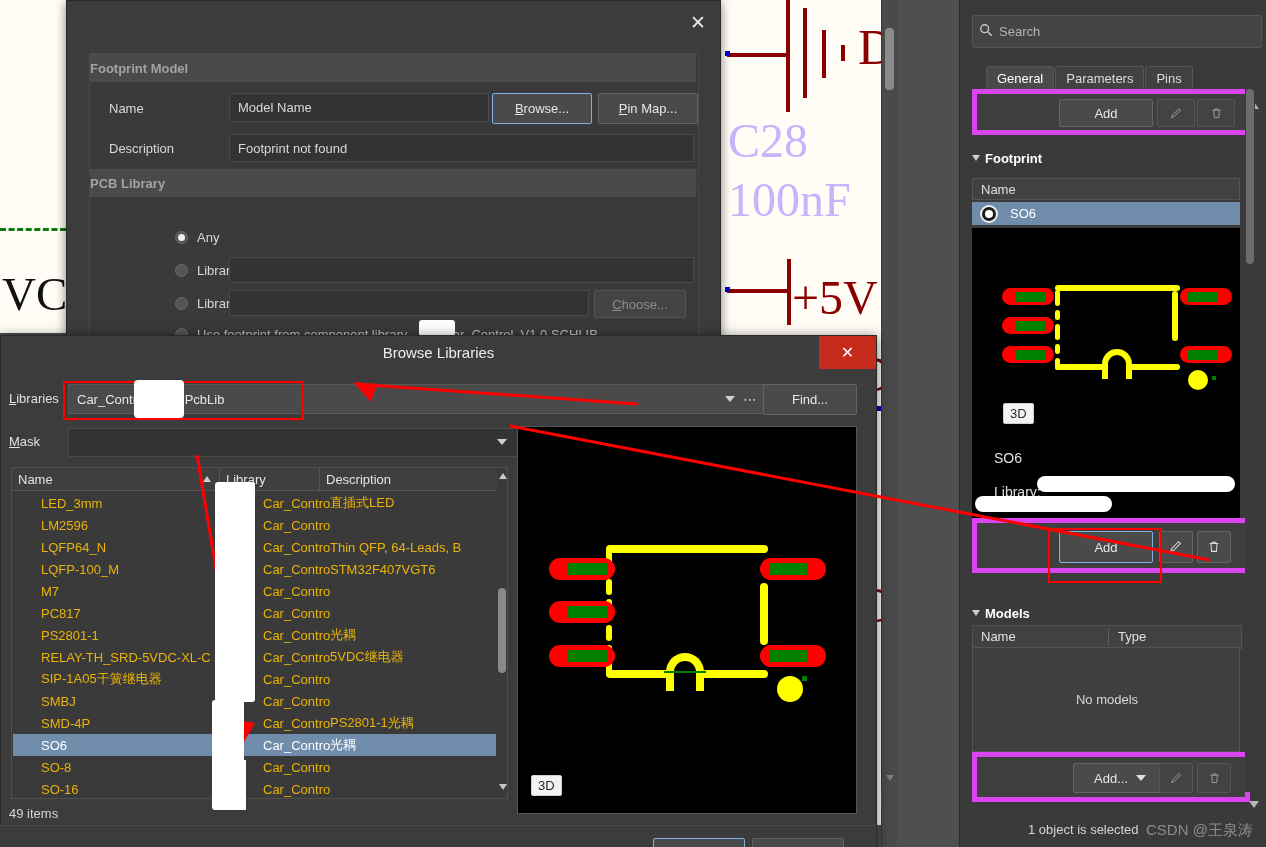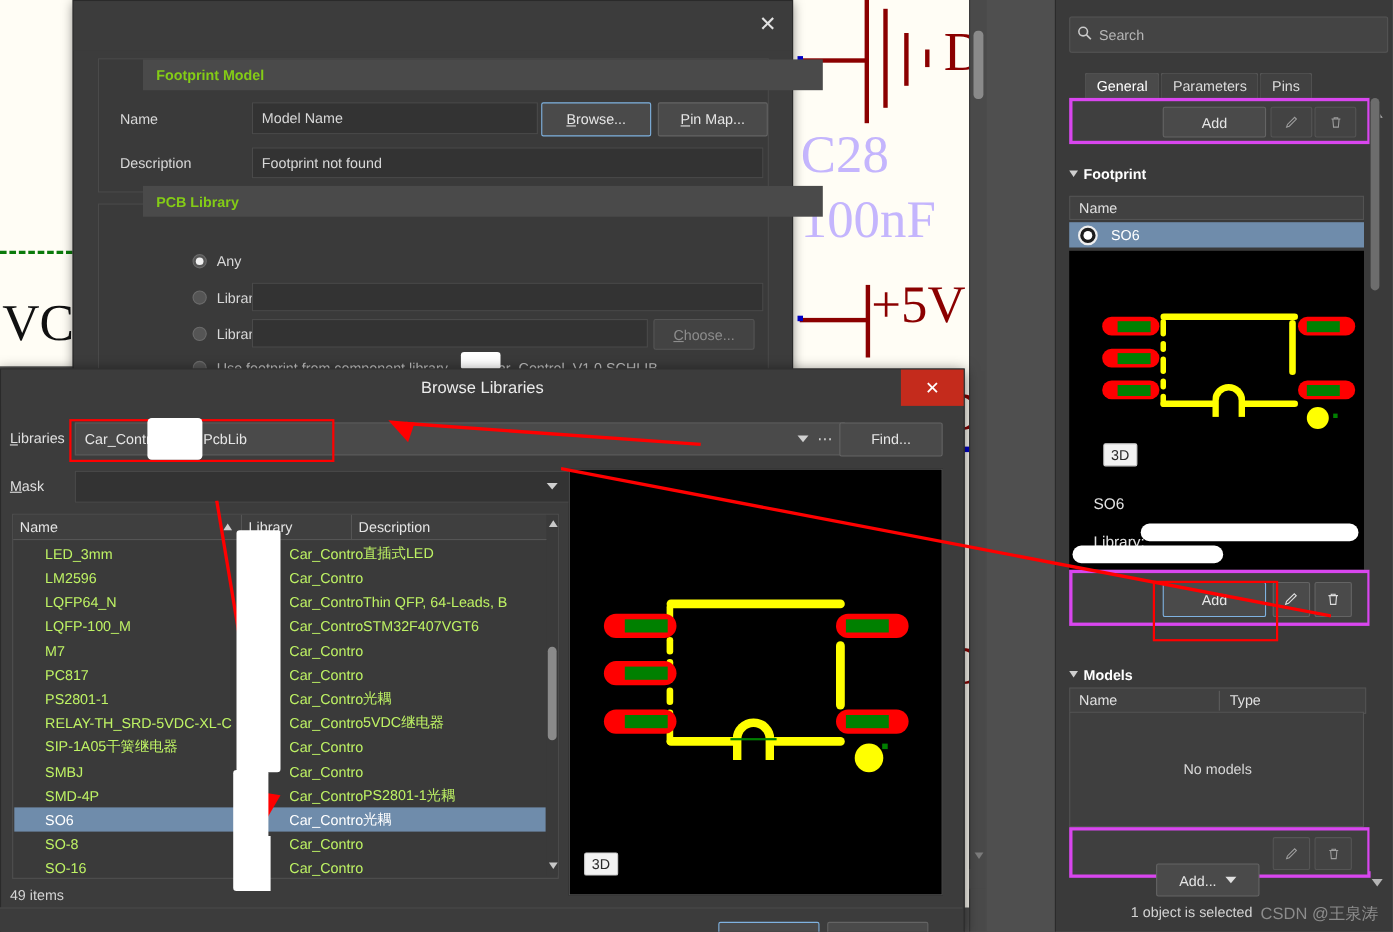--- a/index.html
+++ b/index.html
@@ -31,21 +31,21 @@
   #right-panel{right:0;top:0;width:306px;height:847px;background:#3a3a3a;border-left:1px solid #2b2b2b;}
 
   .search-box{position:absolute;left:972px;top:15px;width:288px;height:31px;background:#444;border:1px solid #555;border-radius:2px;display:flex;align-items:center;}
   .search-box .mag{width:26px;text-align:center;color:#bdbdbd;font-size:13px;}
   .search-box .ph{color:#b5b5b5;font-size:13px;}
 
   .tabs{position:absolute;left:986px;top:66px;display:flex;align-items:flex-end;}
   .tab{padding:4px 10px 4px 10px;font-size:13px;color:#dcdcdc;background:#414141;border:1px solid #555;border-bottom:none;border-radius:3px 3px 0 0;margin-right:1px;}
   .tab.active{background:#4a4a4a;color:#fff;}
 
-  .strip{position:absolute;background:#3f3f3f;border:3px solid #d946ef;text-align:right;}
+  .strip{position:absolute;background:#3f3f3f;border:5px solid #d946ef;text-align:right;}
   .btn{display:inline-flex;align-items:center;justify-content:center;background:#4a4a4a;border:1px solid #646464;border-radius:2px;color:#e6e6e6;font-size:13px;}
   .btn.focus{border:1px solid #7fb2e0;}
   .btn.dis{color:#8d8d8d;border-color:#555;background:#434343;}
 
   .sect-title{position:absolute;font-weight:bold;font-size:13px;color:#ffffff;}
   .tri{display:inline-block;width:0;height:0;border-left:4px solid transparent;border-right:4px solid transparent;border-top:6px solid #cfcfcf;vertical-align:2px;margin-right:5px;}
 
   .grid-head{position:absolute;background:#414141;border:1px solid #535353;color:#e0e0e0;font-size:13px;}
   .row-sel{position:absolute;background:#6f8cab;color:#ffffff;font-size:13px;display:flex;align-items:center;}
   .radio-dot{width:14px;height:14px;border-radius:50%;background:#1c1c1c;border:2px solid #efefef;display:inline-block;position:relative;}
@@ -53,38 +53,38 @@
 
   .preview{position:absolute;background:#000;}
   .badge3d{position:absolute;background:#f2f2f2;color:#2b2b2b;font-size:13px;border:1px solid #cfcfcf;padding:2px 6px;border-radius:2px;}
 
   
   #pcb-dialog{left:66px;top:0;width:653px;height:339px;background:#3c3c3c;border:1px solid #2a2a2a;box-shadow:0 2px 10px rgba(0,0,0,.5);}
   #pcb-title{position:absolute;left:0;top:0;width:653px;height:45px;background:#3c3c3c;}
   #pcb-title .txt{position:absolute;left:0;top:13px;width:653px;text-align:center;font-size:16px;color:#e8e8e8;}
   #pcb-title .x{position:absolute;right:14px;top:10px;font-size:19px;color:#e3e3e3;cursor:default;}
   .group{position:absolute;background:#3a3a3a;border:1px solid #4a4a4a;}
-  .group-hdr{position:absolute;background:#4a4a4a;color:#84cc16;font-weight:bold;font-size:13px;display:flex;align-items:center;padding-left:12px;margin-left:40px;}
+  .group-hdr{position:absolute;background:#4a4a4a;color:#a3a3a3;font-weight:bold;font-size:13px;display:flex;align-items:center;}
   .lbl{position:absolute;font-size:13px;color:#d8d8d8;}
   .field{position:absolute;background:#333;border:1px solid #4a4a4a;color:#d8d8d8;font-size:13px;display:flex;align-items:center;padding-left:8px;}
   .radio{width:11px;height:11px;border-radius:50%;background:#555;border:1px solid #6b6b6b;display:inline-block;position:relative;}
   .radio.on::after{content:"";position:absolute;left:2px;top:2px;width:7px;height:7px;border-radius:50%;background:#f0f0f0;}
   .u{text-decoration:underline;}
 
   
   #browse{left:0;top:335px;width:875px;height:512px;background:#3c3c3c;border:1px solid #2a2a2a;box-shadow:0 2px 12px rgba(0,0,0,.55);}
   #browse-title{position:absolute;left:0;top:0;width:875px;height:33px;background:#3c3c3c;}
   #browse-title .txt{position:absolute;left:0;top:8px;width:875px;text-align:center;font-size:15px;color:#ececec;}
   #browse-close{position:absolute;right:0;top:0;width:57px;height:33px;background:#c42b1c;color:#fff;display:flex;align-items:center;justify-content:center;font-size:16px;}
   .combo{position:absolute;background:#4a4a4a;border:1px solid #5a5a5a;display:flex;align-items:center;color:#e6e6e6;font-size:13px;padding-left:8px;}
   .combo.dark{background:#333;border-color:#4a4a4a;}
 
   #list-wrap{position:absolute;left:10px;top:131px;width:495px;height:330px;background:#3a3a3a;border:1px solid #4f4f4f;}
   .lhead{position:absolute;top:0;height:23px;background:#3f3f3f;border-bottom:1px solid #555;border-right:1px solid #555;font-size:13px;color:#e4e4e4;display:flex;align-items:center;padding-left:6px;box-sizing:border-box;}
-  .lrow{position:absolute;height:22px;font-size:13px;color:#bef264;display:flex;align-items:center;}
+  .lrow{position:absolute;height:22px;font-size:13px;color:#eab308;display:flex;align-items:center;}
   .lrow .c-name{position:absolute;left:28px;white-space:nowrap;}
   .lrow .c-lib{position:absolute;left:250px;white-space:nowrap;overflow:hidden;width:67px;}
   .lrow .c-desc{position:absolute;left:317px;white-space:nowrap;overflow:hidden;width:175px;}
   .lrow.sel{background:#6f8cab;color:#ffffff;}
 
   #pcb-preview{position:absolute;left:517px;top:426px;width:338px;height:386px;background:#000;border:1px solid #555;}
 
   
   .ann-rect{position:absolute;border:2px solid #ff0000;}
   .white-blob{position:absolute;background:#ffffff;}
@@ -109,21 +109,21 @@
   <div class="wire abs" style="left:841px;top:45px;width:4px;height:16px;"></div>
   <div class="wire-blue abs" style="left:725px;top:51px;width:5px;height:5px;"></div>
   <div class="sch-text t-red" style="left:858px;top:18px;font-size:50px;">DGN</div>
 
   <div class="sch-text t-blue" style="left:728px;top:113px;font-size:48px;">C28</div>
   <div class="sch-text t-blue" style="left:728px;top:172px;font-size:48px;">100nF</div>
 
   <div class="wire abs" style="left:727px;top:289px;width:62px;height:4px;"></div>
   <div class="wire abs" style="left:787px;top:259px;width:4px;height:66px;"></div>
   <div class="wire-blue abs" style="left:725px;top:287px;width:5px;height:5px;"></div>
-  <div class="sch-text t-red" style="left:792px;top:250px;font-size:48px;">+5V</div>
+  <div class="sch-text t-red" style="left:792px;top:270px;font-size:48px;">+5V</div>
 
   <div class="sch-text t-red" style="left:856px;top:345px;font-size:50px;">D0</div>
   <div class="wire-blue abs" style="left:876px;top:406px;width:32px;height:5px;"></div>
 
   <div class="sch-text t-red" style="left:858px;top:576px;font-size:50px;">DGN</div>
 
   <div class="abs" style="left:881px;top:0;width:16px;height:847px;background:#4a4a4a;border-left:1px solid #3a3a3a;">
     <div class="abs" style="left:3px;top:28px;width:9px;height:62px;background:#8a8a8a;border-radius:4px;"></div>
     <div class="abs" style="left:4px;top:775px;width:0;height:0;border-left:4px solid transparent;border-right:4px solid transparent;border-top:6px solid #7c7c7c;"></div>
   </div>
@@ -239,21 +239,21 @@
 </div>
 <div class="grid-head abs" style="left:972px;top:625px;width:268px;height:22px;">
   <span class="abs" style="left:8px;top:3px;">Name</span>
   <span class="abs" style="left:135px;top:2px;width:1px;height:18px;background:#5d5d5d;"></span>
   <span class="abs" style="left:145px;top:3px;">Type</span>
 </div>
 <div class="abs" style="left:972px;top:647px;width:268px;height:105px;background:#3f3f3f;border:1px solid #535353;box-sizing:border-box;">
   <div class="abs" style="left:0;top:44px;width:268px;text-align:center;font-size:13px;color:#d8d8d8;">No models</div>
 </div>
 <div class="strip abs" style="left:972px;top:752px;width:268px;height:40px;">
-  <div class="btn abs" style="left:76px;top:6px;width:92px;height:28px;margin-top:24px;">
+  <div class="btn abs" style="left:96px;top:6px;width:92px;height:28px;">
     <span>Add...</span>
     <span style="margin-left:8px;width:0;height:0;border-left:5px solid transparent;border-right:5px solid transparent;border-top:6px solid #e0e0e0;display:inline-block;"></span>
   </div>
   <div class="btn dis abs" style="left:182px;top:6px;width:32px;height:28px;">
     <svg width="13" height="13" viewBox="0 0 16 16">
         <path d="M2 13l1-3 8-8 2 2-8 8-3 1z" fill="none" stroke="#9e9e9e" stroke-width="1.2"></path>
       </svg>
   </div>
   <div class="btn dis abs" style="left:220px;top:6px;width:32px;height:28px;">
     <svg width="13" height="13" viewBox="0 0 16 16">

